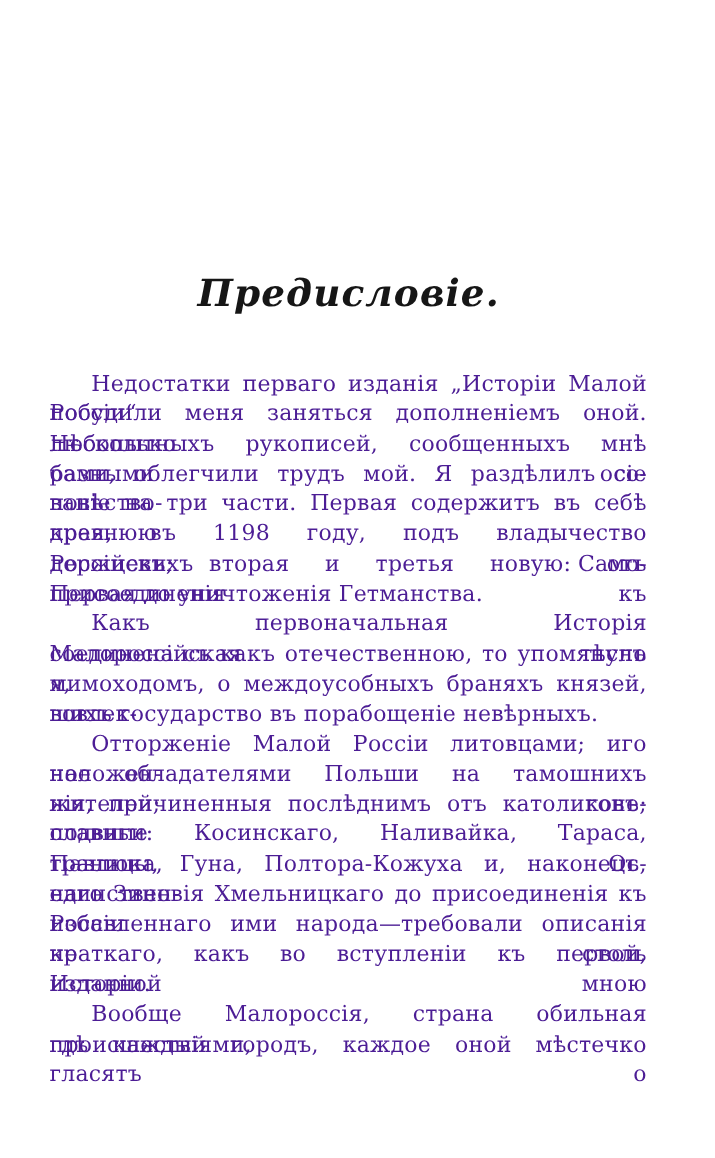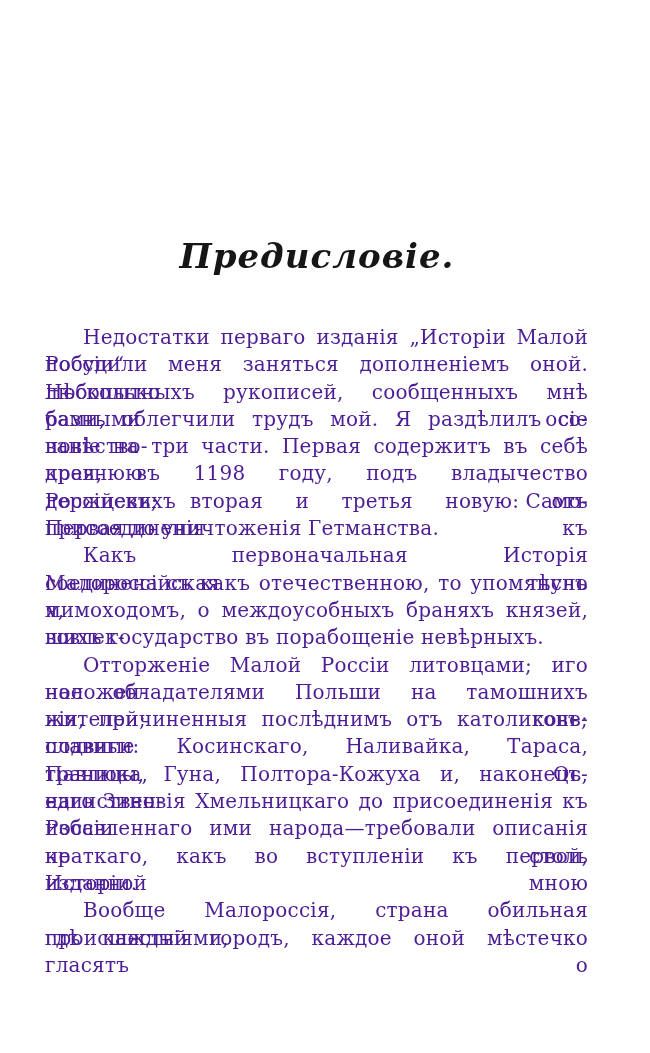--- a/index.html
+++ b/index.html
@@ -7,20 +7,21 @@
     padding: 0;
   }
   .page {
     position: relative;
     width: 650px;
     height: 989px;
     background: #ffffff;
     overflow: hidden;
     font-family: "DejaVu Serif", serif;
     color: #1c1c1c;
+    margin-top: 11px;
   }
   .title {
     position: absolute;
     top: 236px;
     left: 0;
     width: 650px;
     margin: 0;
     text-align: center;
     transform: translateX(-8px);
     font-family: "DejaVu Serif", serif;

